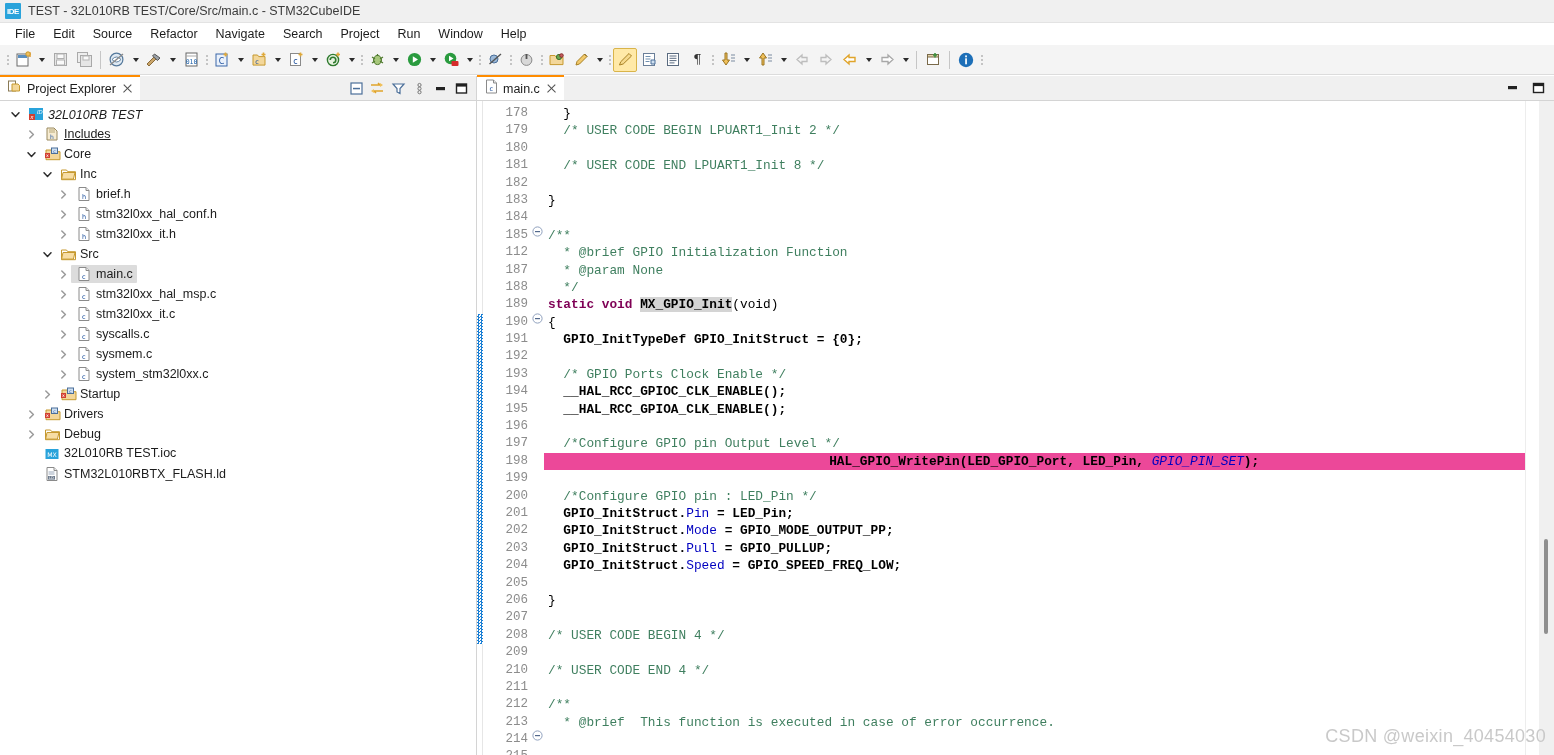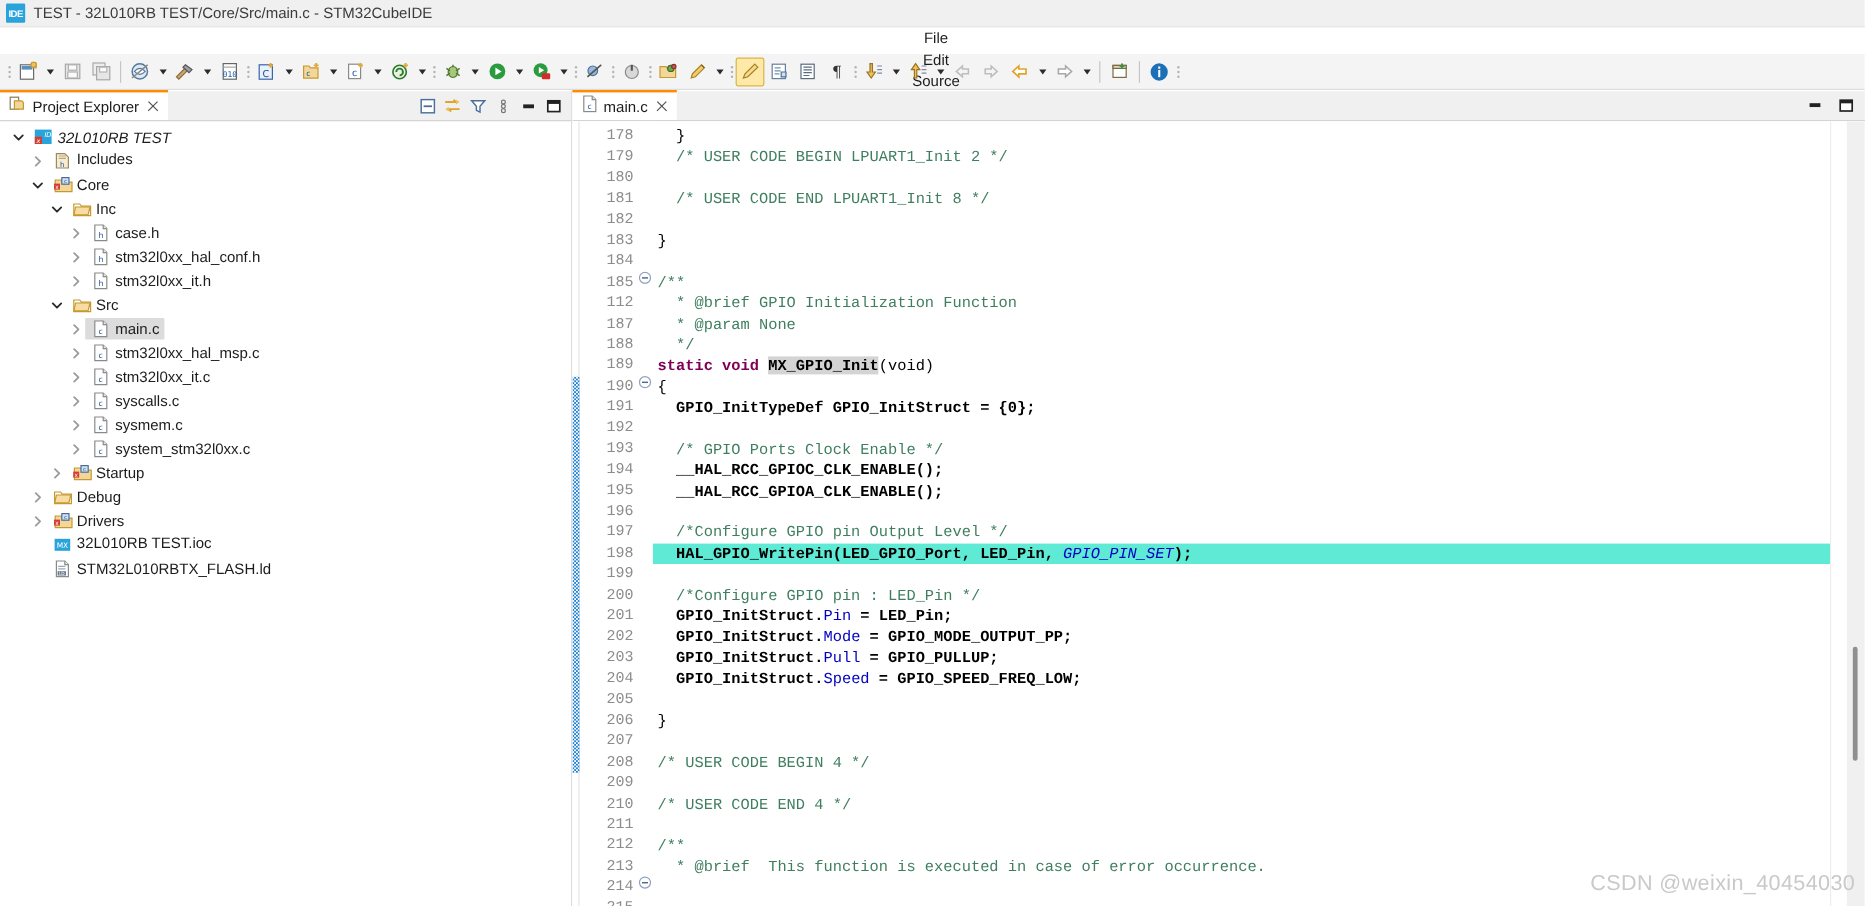--- a/index.html
+++ b/index.html
@@ -38,21 +38,20 @@
     color: #3b3b3b;
   }
 
   
   #menubar {
     height: 22px;
     background: #ffffff;
     display: flex;
     align-items: center;
     padding-left: 6px;
-    flex-direction: column;
   }
   .menu-item {
     font-size: 12.5px;
     color: #1c1c1c;
     padding: 2px 9px;
     cursor: default;
   }
 
   
   #toolbar {
@@ -219,21 +218,21 @@
     font-family: "Liberation Mono", monospace;
     font-size: 12.8px;
     padding-top:4px;
     overflow:hidden;
   }
   .cl {
     height: 17.4px; line-height: 17.4px;
     white-space: pre;
     padding-left: 4px;
   }
-  .cl.hl { background: #5eead4; }
+  .cl.hl { background: #ec4899; text-align: center; }
   .cmt  { color: #3f7f5f; }
   .kw   { color: #7f0055; font-weight: bold; }
   .fn   { color: #000000; font-weight: bold; background:#d4d4d4;}
   .typ  { color: #000000; font-weight: bold; }
   .fld  { color: #0000c0; }
   .enm  { color: #0000c0; font-style: italic; }
   .pl   { color: #000000; }
 
   
   #overview {
@@ -641,21 +640,21 @@
             <span>32L010RB TEST</span>
           </span>
         </div>
         <div class="node">
           <span style="display: inline-block; flex: 0 0 auto; width: 23px;"></span>
           <span class="twisty">
             <svg width="11" height="11" viewBox="0 0 11 11">
               <path d="M3.8 2 L7.4 5.5 L3.8 9" fill="none" stroke="#9a9a9a" stroke-width="1.5" stroke-linecap="round" stroke-linejoin="round"></path>
             </svg>
           </span>
-          <span class="sel" style="display: inline-flex; align-items: flex-start;">
+          <span class="sel" style="display: inline-flex; align-items: center; text-decoration: underline;">
             <span class="nicon">
               <svg width="16" height="16" viewBox="0 0 16 16">
                 <path d="M3 2 h7 l3 3 v9 h-10z" fill="#f7ecd2" stroke="#9a8a60"></path>
                 <path d="M5 4 h6 M5 6 h6" stroke="#b8a878"></path>
                 <text x="6" y="13" font-size="6" fill="#1b4f9c" font-family="DejaVu Sans, sans-serif">h</text>
               </svg>
             </span>
             <span>Includes</span>
           </span>
         </div>
@@ -704,21 +703,21 @@
             </svg>
           </span>
           <span class="sel" style="display: inline-flex; align-items: center;">
             <span class="nicon">
               <svg width="14" height="16" viewBox="0 0 14 16">
                 <path d="M2 1.5 h7 l3 3 v10 h-10z" fill="#fff" stroke="#8a8a8a"></path>
                 <path d="M9 1.5 v3 h3" fill="#ededed" stroke="#8a8a8a"></path>
                 <text x="5" y="12.5" font-size="6.5" fill="#1b4f9c" font-family="DejaVu Sans, sans-serif">h</text>
               </svg>
             </span>
-            <span>case.h</span>
+            <span>brief.h</span>
           </span>
         </div>
         <div class="node">
           <span style="display: inline-block; flex: 0 0 auto; width: 55px;"></span>
           <span class="twisty">
             <svg width="11" height="11" viewBox="0 0 11 11">
               <path d="M3.8 2 L7.4 5.5 L3.8 9" fill="none" stroke="#9a9a9a" stroke-width="1.5" stroke-linecap="round" stroke-linejoin="round"></path>
             </svg>
           </span>
           <span class="sel" style="display: inline-flex; align-items: center;">
@@ -898,45 +897,45 @@
         <div class="node">
           <span style="display: inline-block; flex: 0 0 auto; width: 23px;"></span>
           <span class="twisty">
             <svg width="11" height="11" viewBox="0 0 11 11">
               <path d="M3.8 2 L7.4 5.5 L3.8 9" fill="none" stroke="#9a9a9a" stroke-width="1.5" stroke-linecap="round" stroke-linejoin="round"></path>
             </svg>
           </span>
           <span class="sel" style="display: inline-flex; align-items: center;">
             <span class="nicon">
               <svg width="17" height="16" viewBox="0 0 17 16">
-                <path d="M1.5 4 h5 l1.3 1.7 H15.5 v8 H1.5z" fill="#ffffff" stroke="#c6992f"></path>
-                <path d="M3 6.5 h12 l-1.6 6.6 H1.6z" fill="#f7dda4" stroke="#c6992f"></path>
-              </svg>
-            </span>
-            <span>Debug</span>
-          </span>
-        </div>
-        <div class="node">
-          <span style="display: inline-block; flex: 0 0 auto; width: 23px;"></span>
-          <span class="twisty">
-            <svg width="11" height="11" viewBox="0 0 11 11">
-              <path d="M3.8 2 L7.4 5.5 L3.8 9" fill="none" stroke="#9a9a9a" stroke-width="1.5" stroke-linecap="round" stroke-linejoin="round"></path>
-            </svg>
-          </span>
-          <span class="sel" style="display: inline-flex; align-items: center;">
-            <span class="nicon">
-              <svg width="17" height="16" viewBox="0 0 17 16">
                 <path d="M2 4 h5 l1.3 1.7 H16 v8 H2z" fill="#f3d79a" stroke="#c6992f"></path>
                 <rect x="7.5" y="2" width="6" height="5.5" fill="#cfe0f2" stroke="#4b6f99"></rect>
                 <text x="10.5" y="6.5" font-size="4.5" text-anchor="middle" fill="#1b4f9c" font-family="DejaVu Sans, sans-serif">c</text>
                 <rect x="1" y="7" width="5" height="5" fill="#d23f31"></rect>
                 <text x="3.5" y="11.3" font-size="4.8" fill="#fff" text-anchor="middle" font-family="DejaVu Sans, sans-serif">x</text>
               </svg>
             </span>
             <span>Drivers</span>
+          </span>
+        </div>
+        <div class="node">
+          <span style="display: inline-block; flex: 0 0 auto; width: 23px;"></span>
+          <span class="twisty">
+            <svg width="11" height="11" viewBox="0 0 11 11">
+              <path d="M3.8 2 L7.4 5.5 L3.8 9" fill="none" stroke="#9a9a9a" stroke-width="1.5" stroke-linecap="round" stroke-linejoin="round"></path>
+            </svg>
+          </span>
+          <span class="sel" style="display: inline-flex; align-items: center;">
+            <span class="nicon">
+              <svg width="17" height="16" viewBox="0 0 17 16">
+                <path d="M1.5 4 h5 l1.3 1.7 H15.5 v8 H1.5z" fill="#ffffff" stroke="#c6992f"></path>
+                <path d="M3 6.5 h12 l-1.6 6.6 H1.6z" fill="#f7dda4" stroke="#c6992f"></path>
+              </svg>
+            </span>
+            <span>Debug</span>
           </span>
         </div>
         <div class="node">
           <span style="display: inline-block; flex: 0 0 auto; width: 23px;"></span>
           <span class="twisty"></span>
           <span class="sel" style="display: inline-flex; ">
             <span class="nicon">
               <svg width="16" height="16" viewBox="0 0 16 16">
                 <rect x="1.5" y="3" width="13" height="10" fill="#29a3db"></rect>
                 <text x="8" y="10.8" font-size="6.2" fill="#fff" text-anchor="middle" font-family="DejaVu Sans, sans-serif">MX</text>

